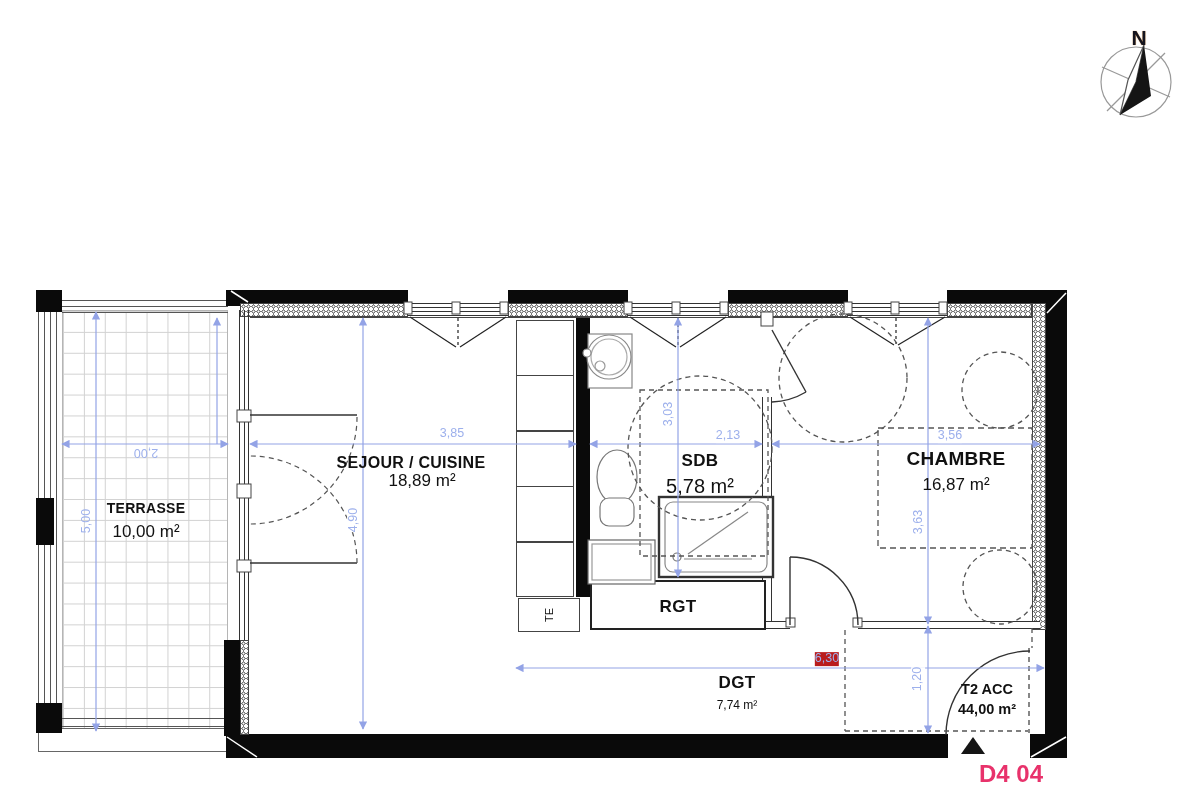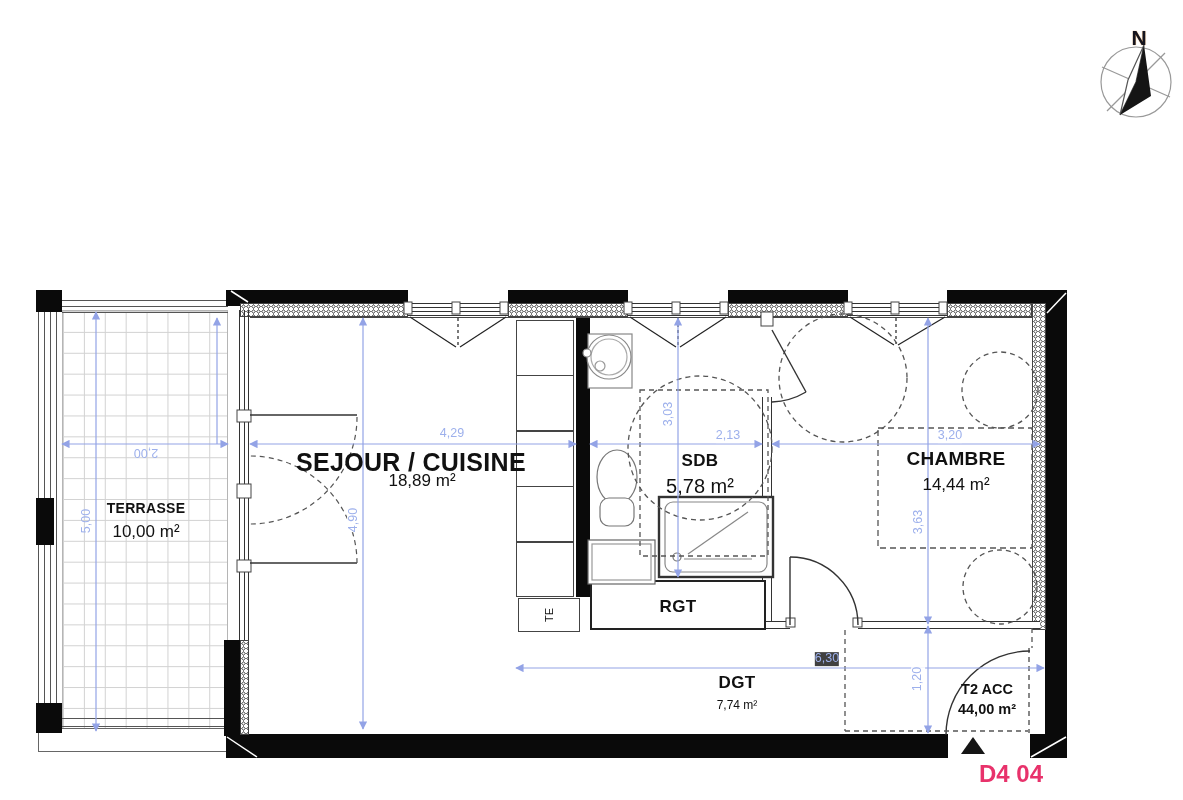--- a/index.html
+++ b/index.html
@@ -198,46 +198,46 @@
       <line x1="928" y1="318" x2="928" y2="624"></line>
       <line x1="928" y1="626" x2="928" y2="733"></line>
       <line x1="516" y1="668" x2="1044" y2="668"></line>
     </g>
     <line x1="217" y1="318" x2="217" y2="444" stroke="#93a3e6" stroke-width="1.2" marker-start="url(#arr)"></line>
   </svg>
 
   <div class="lbl txt room-name" style="left:146px;top:509px;font-weight:bold;font-size:14px;">TERRASSE</div>
   <div class="lbl txt room-area" style="left:146px;top:532px;font-size:17px;">10,00 m²</div>
 
-  <div class="lbl txt room-name" style="left:411px;top:463px;font-size:25px;">SEJOUR / CUISINE</div>
+  <div class="lbl txt room-name" style="left:411px;top:463px;font-size:16px;">SEJOUR / CUISINE</div>
   <div class="lbl txt room-area" style="left:411px;top:481px;font-size:17px;margin-left:11px;">18,89 m²</div>
 
   <div class="lbl txt room-name" style="left:700px;top:461px;font-size:17px;">SDB</div>
   <div class="lbl txt room-area" style="left:700px;top:486px;">5,78 m²</div>
 
   <div class="lbl txt room-name" style="left:956px;top:459px;font-size:19px;">CHAMBRE</div>
-  <div class="lbl txt room-area" style="left:956px;top:485px;font-size:17px;">14,44 m²</div>
+  <div class="lbl txt room-area" style="left:956px;top:485px;font-size:17px;">16,87 m²</div>
 
   <div class="lbl txt room-name" style="left:678px;top:607px;font-size:17px;">RGT</div>
 
   <div class="lbl txt room-name" style="left:737px;top:683px;font-size:17px;">DGT</div>
   <div class="lbl txt room-area" style="left:737px;top:706px;font-size:12px;">7,74 m²</div>
 
   <div class="lbl txt" style="left:987px;top:690px;font-weight:bold;font-size:14.5px;">T2 ACC</div>
   <div class="lbl txt" style="left:987px;top:710px;font-weight:bold;font-size:14.5px;">44,00 m²</div>
   <div class="lbl txt" style="left:1011px;top:774px;font-weight:600;font-size:24px;color:#e8326b;">D4 04</div>
 
   <div class="lbl txt" style="left:1139px;top:38px;font-weight:bold;font-size:21px;color:#14141e;text-shadow:0 0 1px #c77b2a;">N</div>
 
   <div class="lbl txt rot90" style="left:549px;top:615px;font-size:11px;">TE</div>
 
   <div class="lbl txt dim rot180" style="left:146px;top:452px;">2,00</div>
   <div class="lbl txt dim rot90" style="left:87px;top:521px;">5,00</div>
-  <div class="lbl txt dim" style="left:452px;top:434px;background:#fff;">4,29</div>
+  <div class="lbl txt dim" style="left:452px;top:434px;background:#fff;">3,85</div>
   <div class="lbl txt dim rot90" style="left:354px;top:520px;background:#fff;">4,90</div>
   <div class="lbl txt dim" style="left:728px;top:436px;background:#fff;">2,13</div>
   <div class="lbl txt dim rot90" style="left:669px;top:414px;background:#fff;">3,03</div>
-  <div class="lbl txt dim" style="left:950px;top:436px;background:#fff;">3,20</div>
+  <div class="lbl txt dim" style="left:950px;top:436px;background:#fff;">3,56</div>
   <div class="lbl txt dim rot90" style="left:919px;top:522px;background:#fff;">3,63</div>
-  <div class="lbl txt dim" style="left:827px;top:659px;background:#404040;">6,30</div>
+  <div class="lbl txt dim" style="left:827px;top:659px;background:#b91c1c;">6,30</div>
   <div class="lbl txt dim rot90" style="left:918px;top:679px;background:#fff;">1,20</div>
 
 </div>
 
 </body></html>

